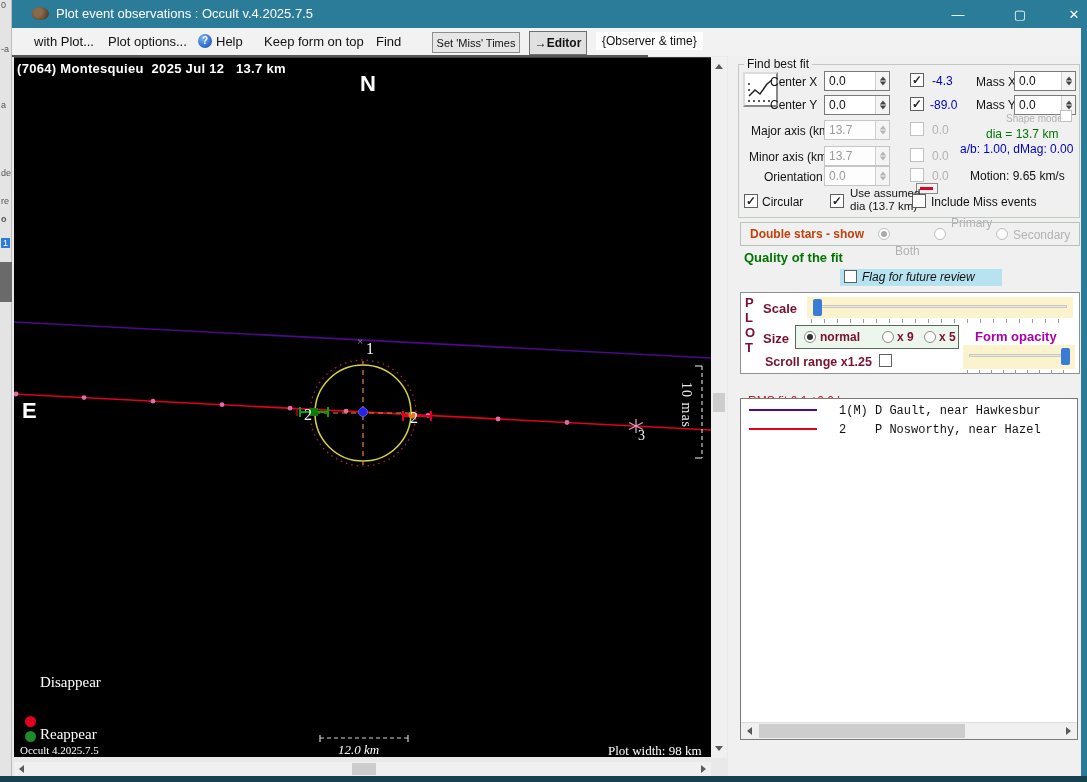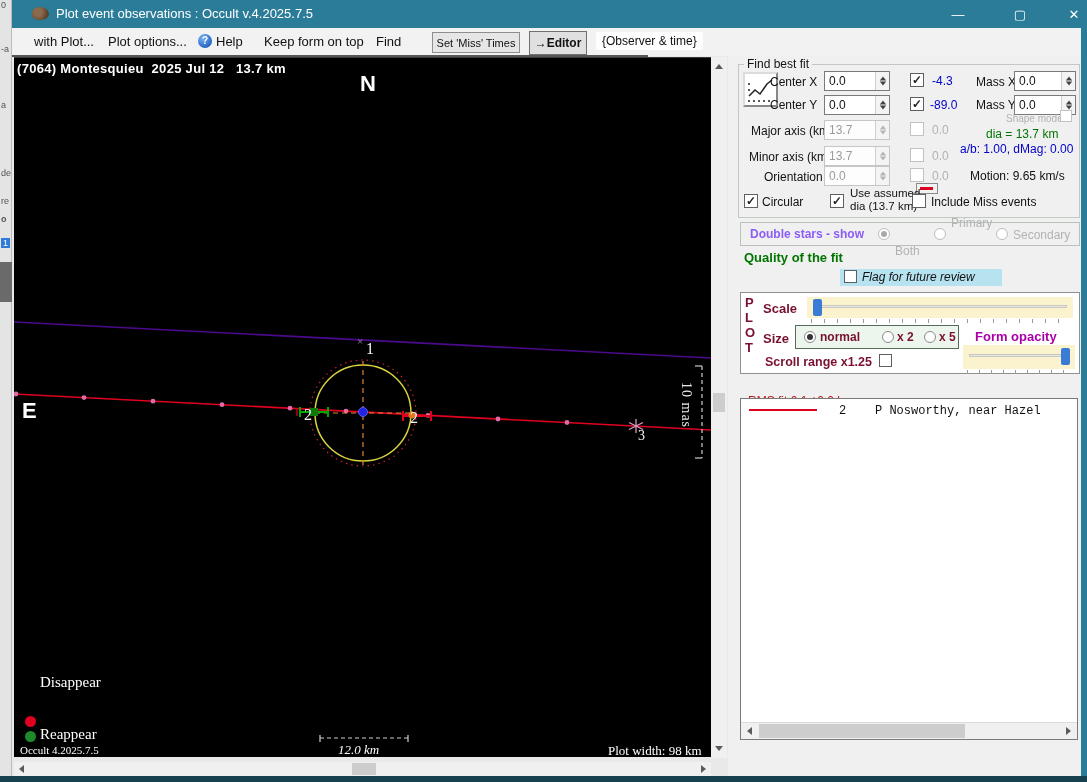--- a/index.html
+++ b/index.html
@@ -323,21 +323,21 @@
 
     <span class="cb" style="left:16px;top:138px">✓</span>
     <span class="lbl" style="left:34px;top:139px">Circular</span>
     <span class="cb" style="left:102px;top:138px">✓</span>
     <span class="lbl" style="left:122px;top:131px;font-size:11.5px">Use assumed</span>
     <span class="lbl" style="left:122px;top:144px;font-size:11.5px">dia (13.7 km)</span>
     <span class="cb" style="left:184px;top:138px"></span>
     <span class="lbl" style="left:203px;top:139px">Include Miss events</span>
 
     <div class="gbox" style="left:12px;top:166px;width:340px;height:24px;border-color:#b9c2b9"></div>
-    <span class="lbl" style="left:22px;top:171px;font-weight:bold;color:#8b5cf6">Double stars - show</span>
+    <span class="lbl" style="left:22px;top:171px;font-weight:bold;color:#c2410c">Double stars - show</span>
     <span class="rad dis sel" style="left:150px;top:172px"></span>
     <span class="lbl gray" style="left:167px;top:188px">Both</span>
     <span class="rad dis" style="left:206px;top:172px"></span>
     <span class="lbl gray" style="left:223px;top:160px">Primary</span>
     <span class="rad dis" style="left:268px;top:172px"></span>
     <span class="lbl gray" style="left:285px;top:172px">Secondary</span>
 
     <span class="lbl green" style="left:16px;top:194px;font-size:13px;font-weight:bold">Quality of the fit</span>
     <span class="abs" style="left:112px;top:213px;width:162px;height:17px;background:#b7e2f0"></span>
     <span class="cb" style="left:116px;top:214px;width:13px;height:13px"></span>
@@ -354,39 +354,44 @@
         <span class="groove"></span>
         <span class="thumb" style="left:6px"></span>
       </div>
       <span class="ticks" style="left:70px;top:26px;width:258px"></span>
 
       <span class="lbl maroon" style="left:22px;top:38px;font-size:13px">Size</span>
       <div class="abs" style="left:54px;top:32px;width:164px;height:24px;background:#edf6ed;border:1px solid #5a6a5a">
         <span class="rad sel" style="left:8px;top:5px"></span>
         <span class="lbl maroon" style="left:24px;top:4px">normal</span>
         <span class="rad" style="left:86px;top:5px"></span>
-        <span class="lbl maroon" style="left:101px;top:4px">x 2</span>
+        <span class="lbl maroon" style="left:101px;top:4px">x 9</span>
         <span class="rad" style="left:128px;top:5px"></span>
         <span class="lbl maroon" style="left:143px;top:4px">x 5</span>
       </div>
       <span class="lbl magenta" style="left:234px;top:36px;font-size:13px">Form opacity</span>
 
       <span class="lbl maroon" style="left:24px;top:62px;font-size:12.5px">Scroll range x1.25</span>
       <span class="cb" style="left:138px;top:61px;width:13px;height:13px"></span>
       <div class="slider" style="left:222px;top:52px;width:112px;height:24px">
         <span class="groove" style="top:9px"></span>
         <span class="thumb" style="left:98px;top:3px"></span>
       </div>
       <span class="ticks" style="left:226px;top:77px;width:104px;background:repeating-linear-gradient(90deg,#9a9a9a 0 1px,transparent 1px 12px)"></span>
     </div>
 
     <span class="lbl" style="left:20px;top:338px;color:#b91c1c">RMS fit 0.1 ±0.0 km</span>
 
     <div id="listbox">
       <div class="chord-row">
+        <span class="sw sw1"></span>
+        <span class="num">1(M)</span>
+        <span class="nm">D Gault, near Hawkesbur</span>
+      </div>
+      <div class="chord-row">
         <span class="sw sw2"></span>
         <span class="num">2</span>
         <span class="nm">P Nosworthy, near Hazel</span>
       </div>
 
       <div class="abs sb" style="left:0;top:323px;width:336px;height:17px;border-top:1px solid #dcdcdc">
         <span class="tri tri-left" style="left:6px;top:4px"></span>
         <div class="sb-thumb" style="left:18px;top:1px;width:206px;height:14px"></div>
         <span class="tri tri-right" style="right:6px;top:4px"></span>
       </div>

